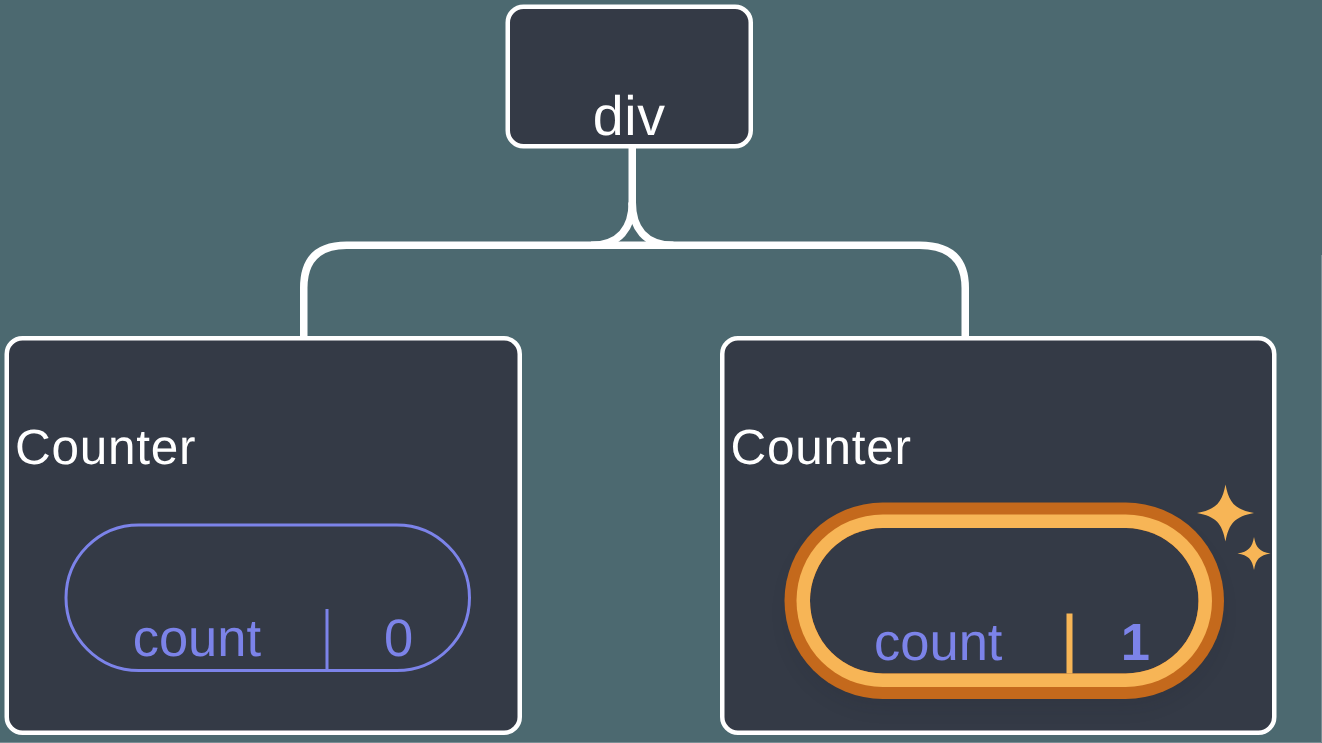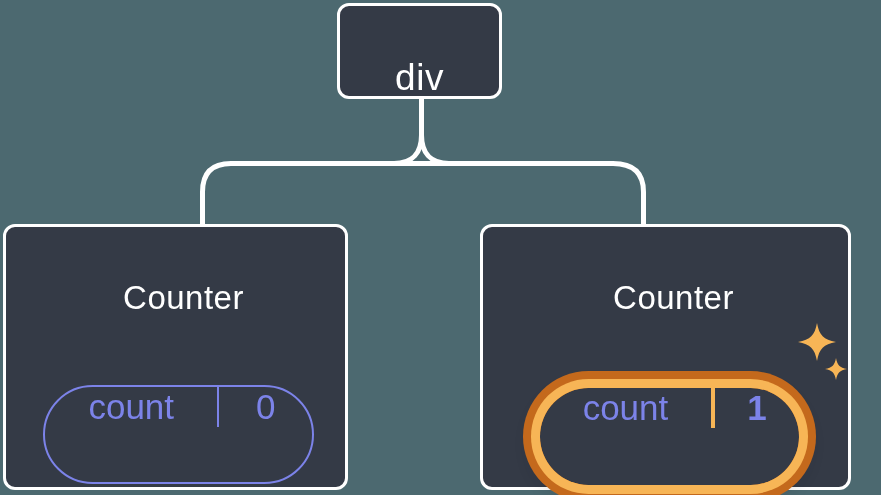--- a/index.html
+++ b/index.html
@@ -48,39 +48,37 @@
     background: #343a46;
     border: 3.5px solid #ffffff;
     border-radius: 12px;
     box-sizing: border-box;
   }
   .card-left  { left: 3px;   width: 345px; }
   .card-right { left: 480px; width: 371px; }
 
   .card-title {
     position: absolute;
-    left: 16px; right: 0;
+    left: 4px; right: 0;
     top: 52px;
-    text-align: center;
     color: #ffffff;
     font-size: 33px;
     font-weight: 500;
     letter-spacing: 0.5px;
   }
 
   
   .pill {
     position: absolute;
     display: flex;
-    align-items: flex-start;
+    align-items: flex-end;
     box-sizing: border-box;
     border-radius: 60px;
     color: #7c83e9;
     font-size: 35px;
-    margin-top: 36px;
   }
   .pill-plain {
     left: 37px; top: 122px;
     width: 271px; height: 99px;
     border: 2px solid #7c83e9;
   }
   .pill-plain .pill-name {
     flex: 0 0 64.6%;
     display: flex; align-items: center; justify-content: center;
     border-right: 2px solid #7c83e9;

